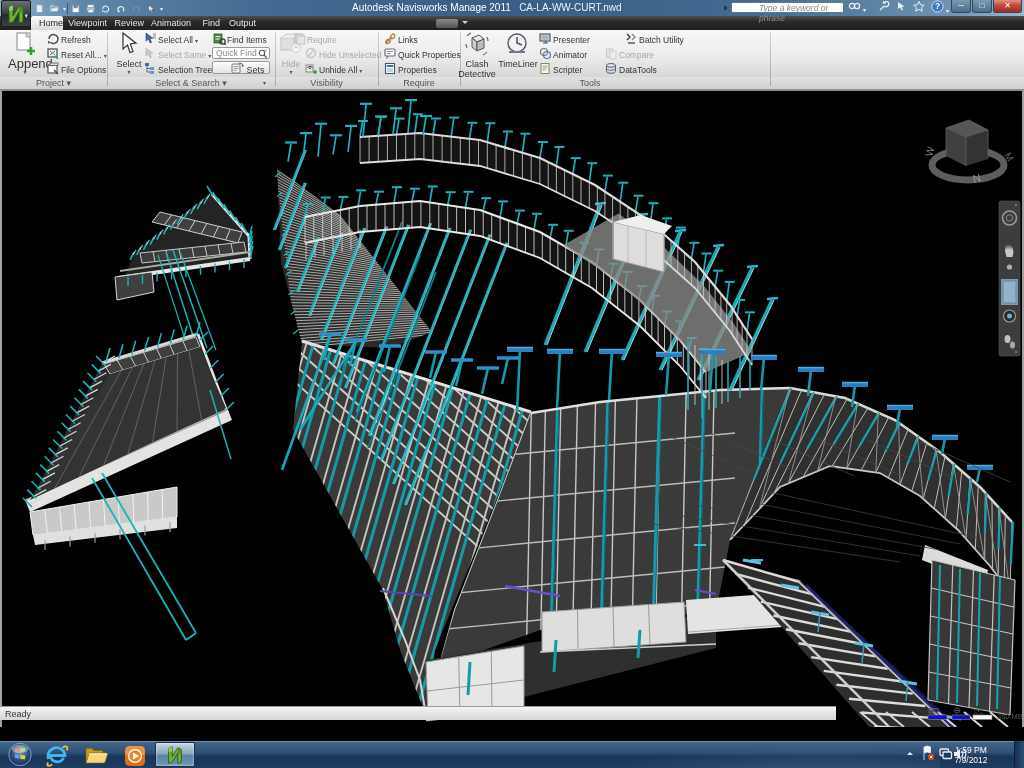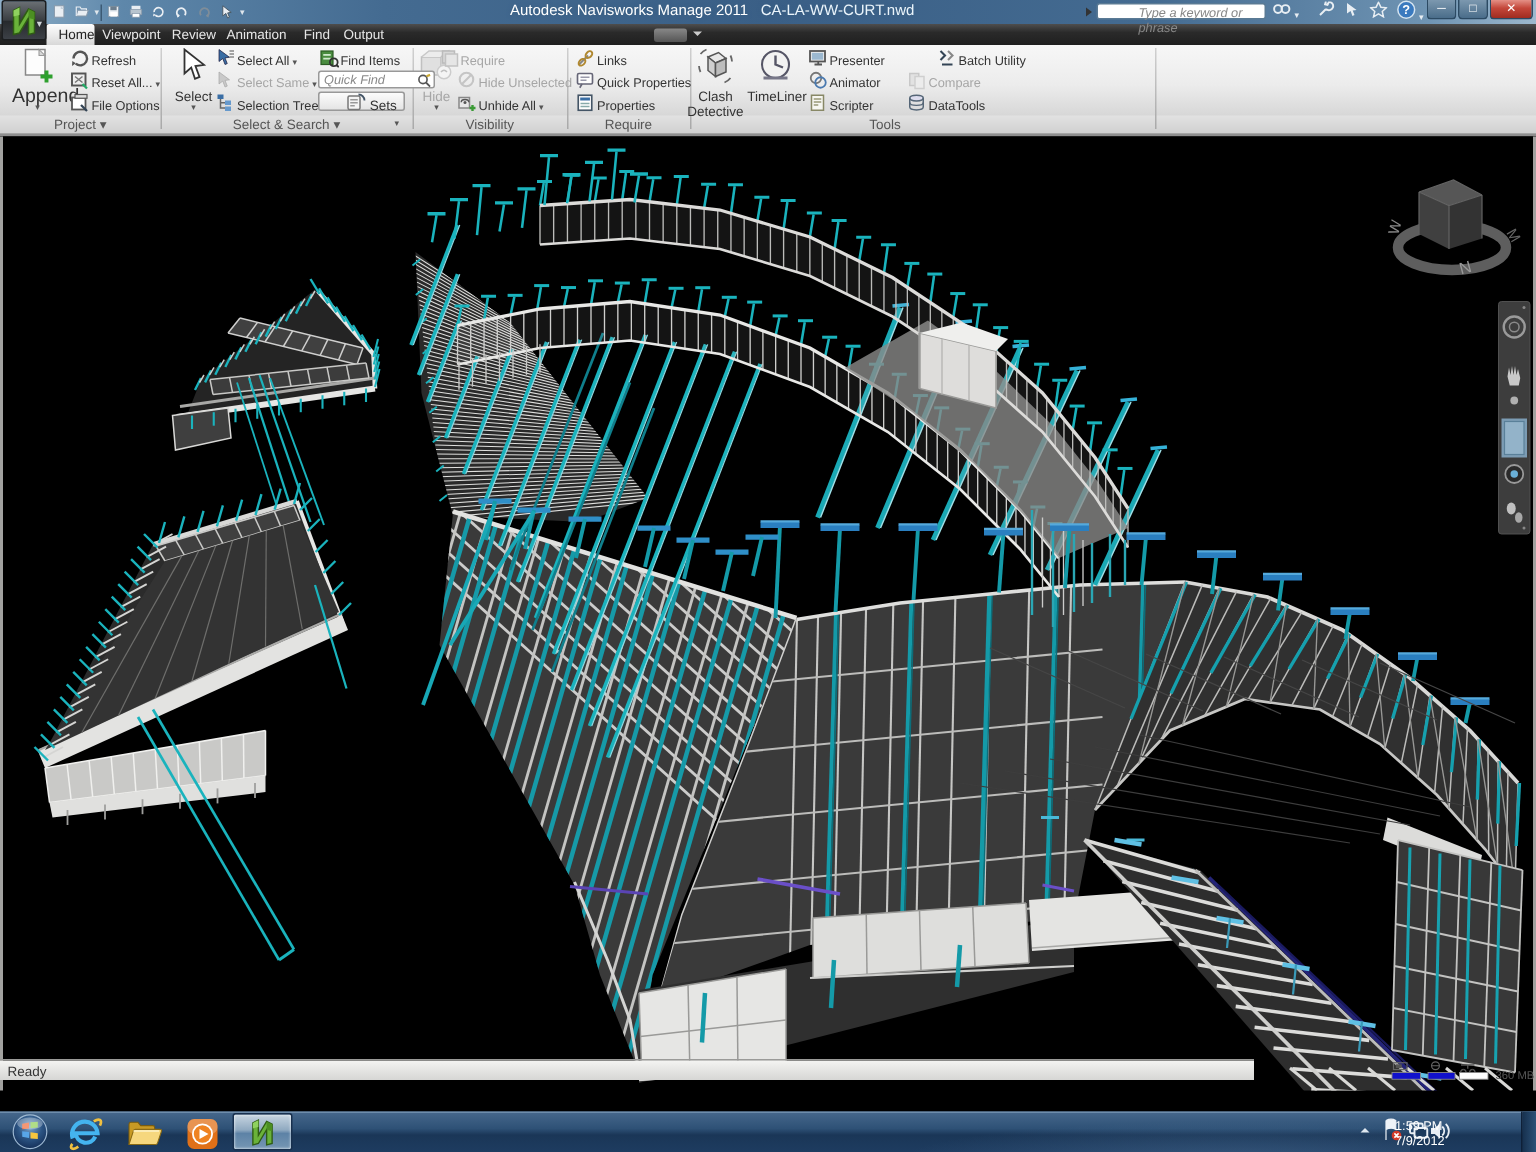--- a/index.html
+++ b/index.html
@@ -3,21 +3,21 @@
 *{margin:0;padding:0;box-sizing:border-box}
 html,body{width:1024px;height:768px;overflow:hidden;font-family:"Liberation Sans",sans-serif;background:#000}
 .titlebar{position:absolute;left:0;top:0;width:1024px;height:16px;
  background:linear-gradient(90deg,#8fb0c9 0%,#5e87aa 8%,#446b91 25%,#3a5f86 50%,#446b91 75%,#6f94b3 93%,#9db8cd 100%)}
 .appbtn{position:absolute;left:1px;top:0;width:30px;height:27px;z-index:30;
  background:linear-gradient(#6a6f74,#3a3e42 50%,#26292c 52%,#3c4046);border:1px solid #1c1e20;border-radius:2px}
 .appbtn .arr{position:absolute;right:2px;top:11px;color:#cfd4d8;font-size:7px}
 .qat{position:absolute;left:33px;top:1px;height:14px;z-index:30;display:flex;align-items:center}
 .qi{display:inline-block;width:15px;height:13px;text-align:center;line-height:12px}
 .qsep{display:inline-block;width:1px;height:11px;background:#3c5a74;margin:0 1px}
-.title-text{position:absolute;top:2px;left:340px;color:#fff;font-size:10px;z-index:5;text-shadow:0 0 3px #3a5f80}
+.title-text{position:absolute;top:2px;left:352px;color:#fff;font-size:10px;z-index:5;text-shadow:0 0 3px #3a5f80}
 .searchbox{position:absolute;left:731px;top:2px;width:113px;height:11px;background:#fff;border:1px solid #5a7a94;border-radius:2px;
  color:#888;font-size:8.5px;font-style:italic;padding-left:27px;line-height:10px;z-index:6}
 .sarrow{position:absolute;left:724px;top:5px;width:0;height:0;border-left:4px solid #333;border-top:3px solid transparent;border-bottom:3px solid transparent;z-index:7}
 .tbicons{position:absolute;left:848px;top:1px;z-index:6;display:flex;align-items:center;height:13px;color:#e8eef3;font-size:10px}
 .tbicons span{margin-right:6px}
 .winbtn{position:absolute;top:0;height:13px;z-index:8;border:1px solid #2c4a63;border-top:none;border-radius:0 0 3px 3px}
 .wmin{left:951px;width:20px;background:linear-gradient(#7c98af,#4a6d8a)}
 .wmax{left:972px;width:20px;background:linear-gradient(#7c98af,#4a6d8a)}
 .wclose{left:993px;width:29px;background:linear-gradient(#e49086,#c4473a 45%,#a02c20)}
 .winbtn .g{position:absolute;left:0;right:0;top:1px;text-align:center;color:#fff;font-size:8px;line-height:10px}
@@ -214,21 +214,21 @@
         <rect x="6" y="9" width="4" height="3" fill="#69c"></rect>
         <path d="M3 4 v6 h3 M3 6.5 h3" stroke="#666" stroke-width="1" fill="none"></path>
       </svg></span>Selection Tree</div>
 <div class="ritem" style="left:212px;top:32px"><span class="ic"><svg width="13" height="13" viewBox="0 0 13 13" style="vertical-align:-2px">
         <rect x="1" y="2" width="8" height="9" fill="#4a8c3f" stroke="#2c5c24" stroke-width="0.8"></rect>
         <rect x="2.5" y="4" width="5" height="1.2" fill="#cfe8cc"></rect>
         <rect x="2.5" y="6.5" width="5" height="1.2" fill="#cfe8cc"></rect>
         <circle cx="9.5" cy="9.5" r="2.6" fill="none" stroke="#333" stroke-width="1.2"></circle>
         <path d="M11.3 11.3 L13 13" stroke="#333" stroke-width="1.4"></path>
       </svg></span>Find Items</div>
-<div style="position:absolute;left:212px;top:47px;width:78px;height:12px;background:#fff;border:1px solid #999;border-radius:2px;z-index:4;font-size:8.5px;font-style:italic;color:#888;line-height:11px;padding-left:3px">Quick Find<svg width="10" height="10" viewBox="0 0 11 11" style="float:right;margin:0.5px 1px 0 0">
+<div style="position:absolute;left:212px;top:47px;width:58px;height:12px;background:#fff;border:1px solid #999;border-radius:2px;z-index:4;font-size:8.5px;color:#888;line-height:11px;padding-left:3px">Quick Find<svg width="10" height="10" viewBox="0 0 11 11" style="float:right;margin:0.5px 1px 0 0">
       <circle cx="4.4" cy="4.4" r="3" fill="none" stroke="#555" stroke-width="1.2"></circle>
       <path d="M6.6 6.6 L9.6 9.6" stroke="#555" stroke-width="1.3"></path>
       <path d="M7 2 l2.6-1" stroke="#ca3" stroke-width="1.6"></path>
     </svg></div>
 <div style="position:absolute;left:212px;top:61px;width:58px;height:13px;background:linear-gradient(#fcfcfc,#e4e4e4);border:1px solid #999;border-radius:2px;z-index:4;font-size:9px;color:#333;line-height:12px;padding-left:18px"><svg width="13" height="13" viewBox="0 0 13 13" style="vertical-align:-2px">
       <rect x="1" y="2" width="8" height="9" rx="1" fill="#f4f4f4" stroke="#777" stroke-width="1"></rect>
       <path d="M2.5 4.5 h5 M2.5 6.5 h5 M2.5 8.5 h3" stroke="#999" stroke-width="1"></path>
       <path d="M8 1 a4 4 0 0 1 4 4" fill="none" stroke="#456" stroke-width="1.2"></path>
     </svg>&nbsp;Sets<span style="float:right;font-size:6px;color:#555;margin:1px 3px 0 0">▾</span></div>
 <div class="ritem dis" style="left:292px;top:32px"><span class="ic"><svg width="13" height="13" viewBox="0 0 13 13" style="vertical-align:-2px">
@@ -1243,13 +1243,13 @@
 <svg class="tk" width="120" height="25" viewBox="0 0 120 25" style="left:903px;top:742px">
 <path d="M4 13 L7 10 L10 13 Z" fill="#dfe8f0"></path>
 <path d="M21 5 v13 M21 5 q3.5-1.8 6.5 0 v6 q-3-1.8-6.5 0" fill="#eef3f8" stroke="#eef3f8" stroke-width="0.8"></path>
 <circle cx="28" cy="15" r="3.2" fill="#d23a2a"></circle>
     <path d="M26.6 13.6 l2.8 2.8 M29.4 13.6 l-2.8 2.8" stroke="#fff" stroke-width="1"></path>
 <rect x="37" y="7" width="8.5" height="6.5" rx="1" fill="none" stroke="#e8eef4" stroke-width="1.3"></rect>
     <rect x="40" y="10" width="8.5" height="6.5" rx="1" fill="#1c3a5c" stroke="#e8eef4" stroke-width="1.3"></rect>
 <path d="M51 10 h2.5 l3.5-3 v10 l-3.5-3 h-2.5 Z" fill="#e8eef4"></path>
 <path d="M58.5 9 a4 4 0 0 1 0 6 M60.8 7.2 a6.5 6.5 0 0 1 0 9.6" fill="none" stroke="#e8eef4" stroke-width="1.2"></path>
 </svg>
-<div class="tk" style="left:930px;top:745px;width:82px;height:20px;color:#fff;font-size:8.5px;text-align:left;line-height:10px">1:59 PM<br>7/9/2012</div>
+<div class="tk" style="left:930px;top:745px;width:82px;height:20px;color:#fff;font-size:8.5px;text-align:center;line-height:10px">1:59 PM<br>7/9/2012</div>
 <div class="tk" style="left:1014px;top:741px;width:10px;height:27px;background:linear-gradient(90deg,#16304e,#2c5177);border-left:1px solid #0e2038"></div>
 </body></html>

